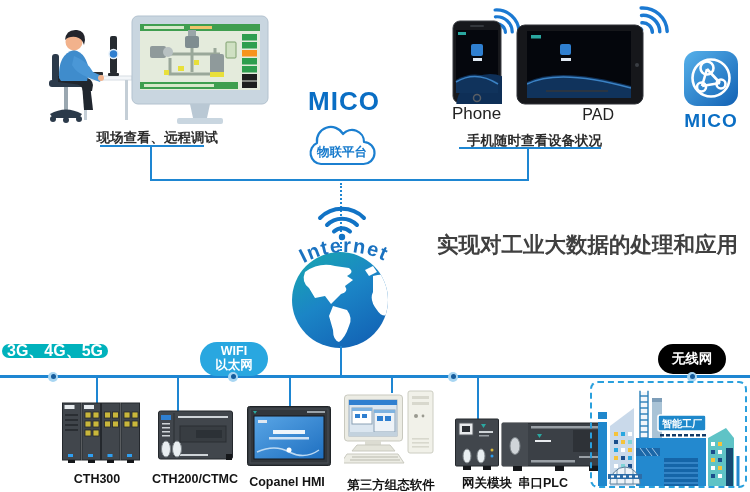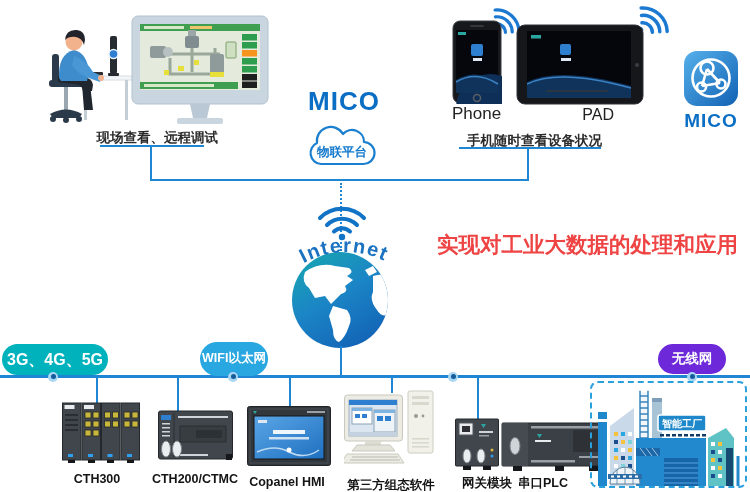--- a/index.html
+++ b/index.html
@@ -5,24 +5,24 @@
   html,body{margin:0;padding:0;background:#fff;}
   .stage{position:relative;width:750px;height:492px;background:#ffffff;overflow:hidden;
          font-family:"Liberation Sans",sans-serif;}
   .abs{position:absolute;}
   .line{position:absolute;background:#1e86d2;}
   .dotline{position:absolute;width:0;border-left:2px dotted #1e86d2;}
   .cap{position:absolute;font-size:13.5px;color:#2b2b2b;font-weight:700;text-align:right;white-space:nowrap;}
   .devlabel{position:absolute;font-size:12.5px;color:#141414;text-align:center;font-weight:600;white-space:nowrap;}
   .pill{position:absolute;color:#fff;display:flex;align-items:center;justify-content:center;
         text-align:center;font-weight:700;border-radius:17px;line-height:1.1;}
-  #pill-cellular{left:2px;top:344px;width:106px;height:31px;background:#00b2bc;font-size:16px;}
-  #pill-wifi{left:200px;top:342px;width:68px;height:34px;background:#29a7e0;font-size:12.5px;flex-direction:row;}
+  #pill-cellular{left:2px;top:344px;width:106px;height:14px;background:#00b2bc;font-size:16px;}
+  #pill-wifi{left:200px;top:342px;width:68px;height:34px;background:#29a7e0;font-size:12.5px;flex-direction:column;}
   #pill-lan{left:420px;top:344px;width:68px;height:30px;background:#29a7e0;font-size:13.5px;}
-  #pill-wireless{left:658px;top:344px;width:68px;height:30px;background:#6d28d9;font-size:13.5px;}
+  #pill-wireless{left:658px;top:344px;width:68px;height:30px;background:#000000;font-size:13.5px;}
   .node{position:absolute;width:10px;height:10px;border-radius:50%;background:#a9d6f2;}
   .node::after{content:"";position:absolute;left:2.5px;top:2.5px;width:5px;height:5px;border-radius:50%;background:#155c9c;}
   .blue-title{position:absolute;color:#0a6ec4;font-weight:700;}
   .factory-box{position:absolute;left:590px;top:381px;width:157px;height:107px;
                border:2px dashed #2aa0dd;border-radius:8px;box-sizing:border-box;}
 </style>
 </head>
 <body>
 
 <div class="stage">
@@ -215,21 +215,21 @@
 
   <svg class="abs" style="left:262px;top:226px" width="160" height="80" viewBox="0 0 160 80">
     <defs>
         <path id="iarc" d="M 18,54 Q 80,0 148,50" fill="none"></path>
       </defs>
     <text font-size="20" font-weight="bold" fill="#1a72c0" letter-spacing="1.5" font-family="Liberation Sans, sans-serif">
       <textPath href="#iarc" startOffset="50%" text-anchor="middle">Internet</textPath>
     </text>
   </svg>
 
-  <div class="abs" style="left:437px;top:230px;font-size:21.5px;font-weight:700;color:#ef4444;white-space:nowrap">实现对工业大数据的处理和应用</div>
+  <div class="abs" style="left:437px;top:230px;font-size:21.5px;font-weight:700;color:#404040;white-space:nowrap">实现对工业大数据的处理和应用</div>
 
   <div class="line" style="left:340px;top:346px;width:2px;height:30px"></div>
   <div class="line" style="left:0;top:375px;width:750px;height:3px"></div>
 
   <div class="pill" id="pill-cellular">
     <span>3G、4G、5G</span>
   </div>
   <div class="pill" id="pill-wifi">
     <span>WIFI</span>
     <span>以太网</span>

